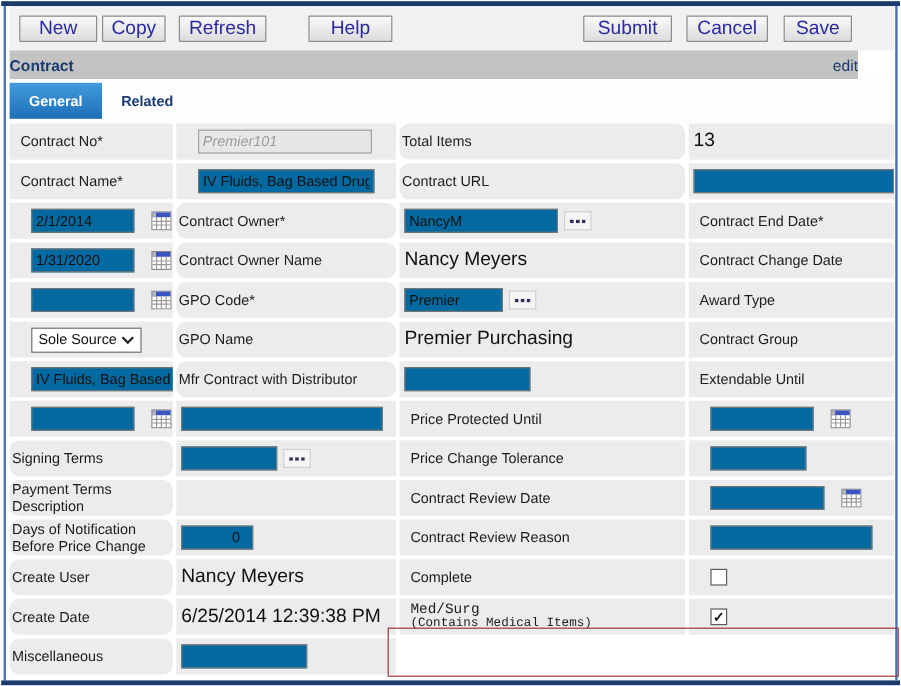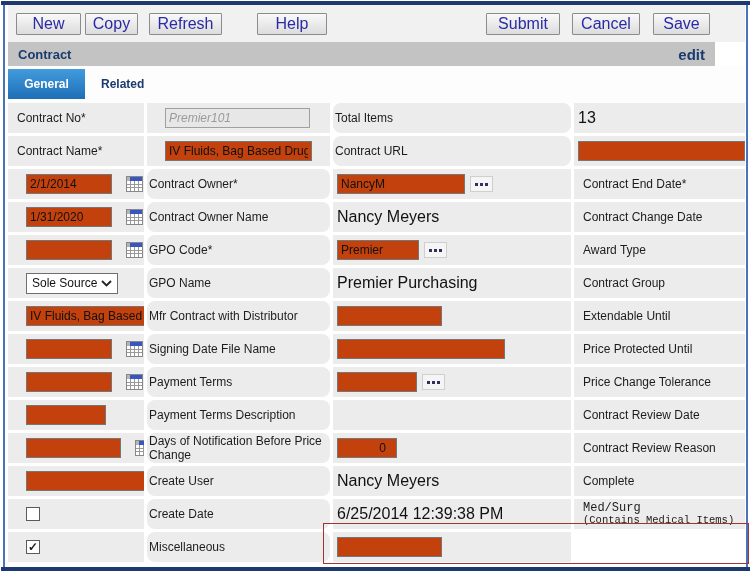--- a/index.html
+++ b/index.html
@@ -13,43 +13,43 @@
 
   
   .toolbar{height:37px;background:#f1f1f1;display:flex;align-items:center;}
   .tb-btn{height:22px;background:linear-gradient(180deg,#f9f9f9,#dcdcdc);
     border:1px solid #8c8c8c;border-radius:1px;color:var(--button-text,#2a2aa5);
     font-family:"Liberation Sans",sans-serif;font-size:16px;padding:0;cursor:pointer;}
   .spacer{flex:1;}
 
   
   .hdrbar{height:24px;margin-right:30px;background:#c3c3c3;display:flex;align-items:center;
-    justify-content:space-between;padding:0 10px;box-sizing:border-box;}
+    justify-content:space-between;padding:0 0;box-sizing:border-box;}
   .hdrbar .title{font-size:13px;font-weight:bold;color:var(--header-text,#1b3a6e);}
-  .hdrbar .edit{font-size:15px;font-weight:bold;color:var(--header-text,#1b3a6e);cursor:pointer;}
+  .hdrbar .edit{font-size:13px;font-weight:normal;color:var(--header-text,#1b3a6e);cursor:pointer;}
 
   
   .tabs{height:37px;background:#fdfdfd;display:flex;align-items:flex-start;padding-top:3px;box-sizing:border-box;}
   .tab{height:30px;line-height:30px;font-size:12px;font-weight:bold;text-align:center;cursor:pointer;}
   .tab.active{width:77px;color:#fff;background:linear-gradient(180deg,#429bdd,var(--tab-active,#1e6fb6));}
   .tab.inactive{padding:0 16px;color:var(--header-text,#1b3a6e);background:transparent;}
 
   
   .form{position:relative;display:grid;grid-template-columns:136px 183px 238px 1fr;
     grid-auto-rows:30px;gap:3px;background:#fff;}
   .cell{background:var(--cell-bg,#ececec);display:flex;align-items:center;box-sizing:border-box;
     font-size:12px;color:#1c1c1c;overflow:hidden;}
   .lbl-l{padding-left:9px;}
   .fld-l{padding-left:18px;}
   .lbl-r{padding-left:2px;border-radius:8px;}
   .fld-r{padding-left:4px;}
   .stack{flex-direction:column;align-items:flex-start;justify-content:center;line-height:12px;font-family:Liberation Mono, monospace;}
   .stack .sub{font-size:10.5px;}
 
-  .txt{height:20px;border:1px solid #767676;background:#c2410c;color:#111;
+  .txt{height:20px;border:1px solid #767676;background:#0369a1;color:#111;
     font-family:"Liberation Sans",sans-serif;font-size:12px;padding:1px 3px;box-sizing:border-box;}
   .txt.ro{background:#e7e7e7;color:#9b9b9b;border-color:#a0a0a0;font-style:italic;}
   .txt.num{text-align:right;padding-right:10px;}
   .w60{width:60px}.w80{width:80px}.w82{width:82px}.w86{width:86px}.w95{width:95px}
   .w105{width:105px}.w128{width:128px}.w135{width:135px}.w145{width:145px}.w147{width:147px}.w168{width:168px}
 
   .cal{margin-left:14px;display:inline-flex;cursor:pointer;}
   .dots{margin-left:5px;width:21px;height:14px;background:#f5f5f5;border:1px solid #cfcfcf;
     display:inline-flex;align-items:center;justify-content:center;cursor:pointer;}
   .sel{width:92px;height:21px;border:1px solid #6f6f6f;background:#fff;display:flex;
@@ -241,21 +241,20 @@
               <g stroke="#999" stroke-width="1">
                 <line x1="1" y1="8.5" x2="16" y2="8.5"></line>
                 <line x1="1" y1="11.5" x2="16" y2="11.5"></line>
                 <line x1="4.5" y1="5" x2="4.5" y2="15"></line>
                 <line x1="8.5" y1="5" x2="8.5" y2="15"></line>
                 <line x1="12.5" y1="5" x2="12.5" y2="15"></line>
               </g>
             </svg>
           </span>
       </div>
-      <div class="cell lbl-r">Signing Date File Name</div>
       <div class="cell fld-r">
         <input class="txt w168" value="" style="">
       </div>
 
       <div class="cell lbl-l">Price Protected Until</div>
       <div class="cell fld-l">
         <input class="txt w86" value="" style="">
         <span class="cal">
             <svg width="17" height="16">
               <rect x="0.5" y="0.5" width="16" height="15" fill="#fff" stroke="#888"></rect>
@@ -264,21 +263,21 @@
               <g stroke="#999" stroke-width="1">
                 <line x1="1" y1="8.5" x2="16" y2="8.5"></line>
                 <line x1="1" y1="11.5" x2="16" y2="11.5"></line>
                 <line x1="4.5" y1="5" x2="4.5" y2="15"></line>
                 <line x1="8.5" y1="5" x2="8.5" y2="15"></line>
                 <line x1="12.5" y1="5" x2="12.5" y2="15"></line>
               </g>
             </svg>
           </span>
       </div>
-      <div class="cell lbl-r">Payment Terms</div>
+      <div class="cell lbl-r">Signing Terms</div>
       <div class="cell fld-r">
         <input class="txt w80" value="" style="">
         <span class="dots">
             <svg width="13" height="3">
               <rect x="0" y="0" width="3" height="3" fill="#30305a"></rect>
               <rect x="5" y="0" width="3" height="3" fill="#30305a"></rect>
               <rect x="10" y="0" width="3" height="3" fill="#30305a"></rect>
             </svg>
           </span>
       </div>

